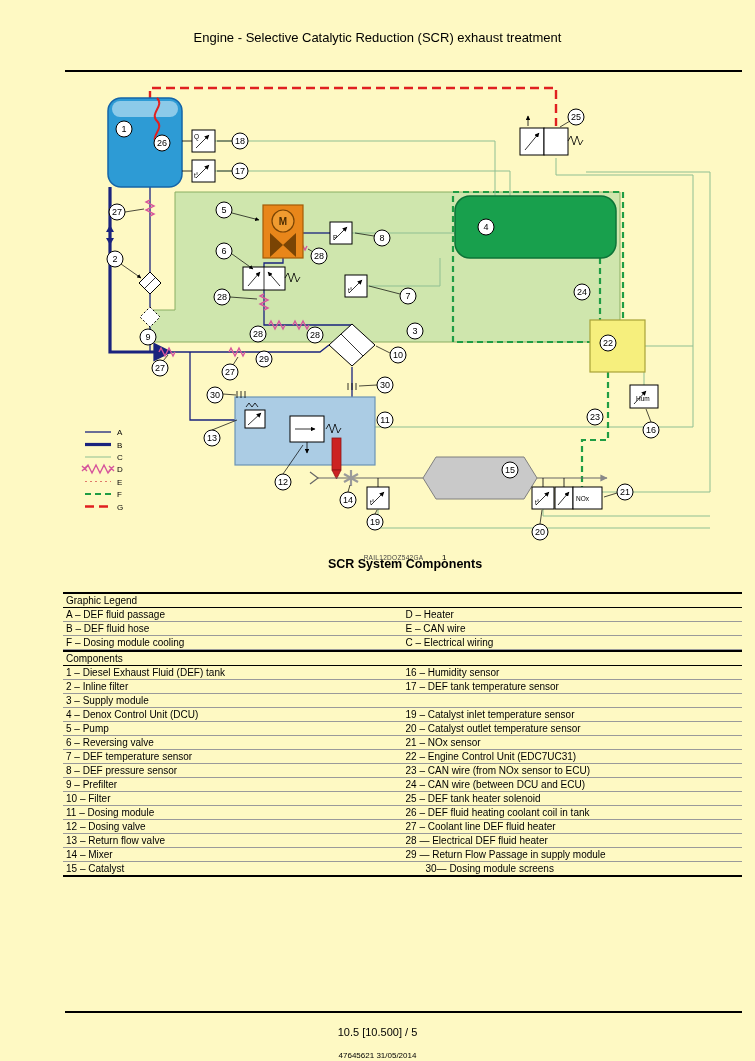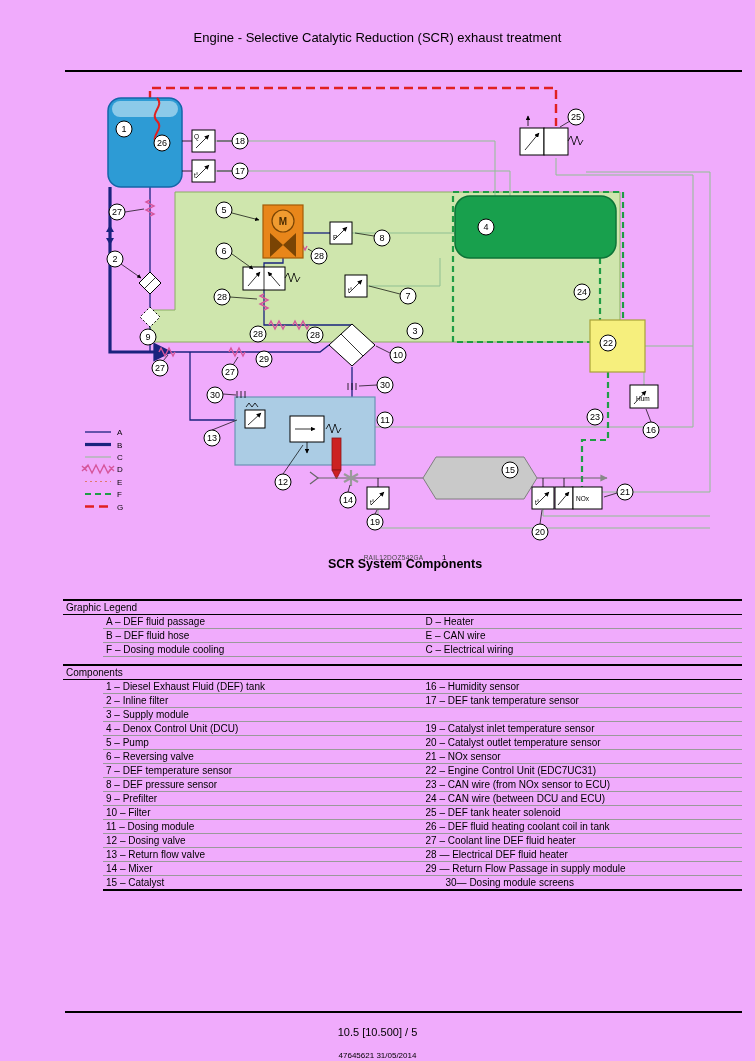--- a/index.html
+++ b/index.html
@@ -1,30 +1,30 @@
 <!DOCTYPE html>
 <html><head>
 <meta charset="utf-8">
 <style>
   html,body{margin:0;padding:0;background:#888;}
-  .page{position:relative;width:755px;height:1061px;background:#f0abfc;margin:0 auto;
+  .page{position:relative;width:755px;height:1061px;background:#fef9c3;margin:0 auto;
         font-family:"Liberation Sans",sans-serif;color:#000;overflow:hidden;}
   .header-title{position:absolute;top:30px;left:0;right:0;text-align:center;font-size:13px;}
   .top-rule{position:absolute;top:70px;left:65px;width:677px;height:2px;background:#000;}
   .diagram-wrap{position:absolute;top:80px;left:65px;width:680px;height:465px;}
   .diagram-svg{width:680px;height:465px;display:block;}
   .fig-code-line{position:absolute;top:546px;left:65px;width:680px;text-align:center;}
   .fig-code{font-size:6.5px;color:#444;letter-spacing:.3px;}
   .fig-num{font-size:8px;color:#000;margin-left:14px;}
   .fig-caption{position:absolute;top:557px;left:65px;width:680px;text-align:center;
                font-size:12.5px;font-weight:bold;}
   
   .tables{position:absolute;top:592px;left:63px;width:679px;font-size:10px;}
-  .sect-header{border-top:2px solid #000;border-bottom:1px solid #000;padding:1px 3px;line-height:11px;margin-top:7px;}
-  .trow{display:flex;border-bottom:1px solid #9a9a9a;margin-left:40px;}
+  .sect-header{border-top:2px solid #000;border-bottom:1px solid #000;padding:1px 3px;line-height:11px;}
+  .trow{display:flex;border-bottom:1px solid #9a9a9a;}
   .trow:last-child{border-bottom:2px solid #000;gap:40px;}
   .tcell{width:50%;padding:1px 3px;line-height:11px;white-space:nowrap;overflow:hidden;}
   
   .footer-rule{position:absolute;top:1011px;left:65px;width:677px;height:2px;background:#000;}
   .footer-doc{position:absolute;top:1051px;left:0;right:0;text-align:center;font-size:8px;}
   .footer-page{position:absolute;top:1026px;left:0;right:0;text-align:center;font-size:11px;}
   
   .supply{fill:#cfe6ad;stroke:#8aae63;stroke-width:1;}
   .tank{fill:#2d9bd5;stroke:#1565a8;stroke-width:1.5;}
   .tank-top{fill:#8ccae9;stroke:none;}

